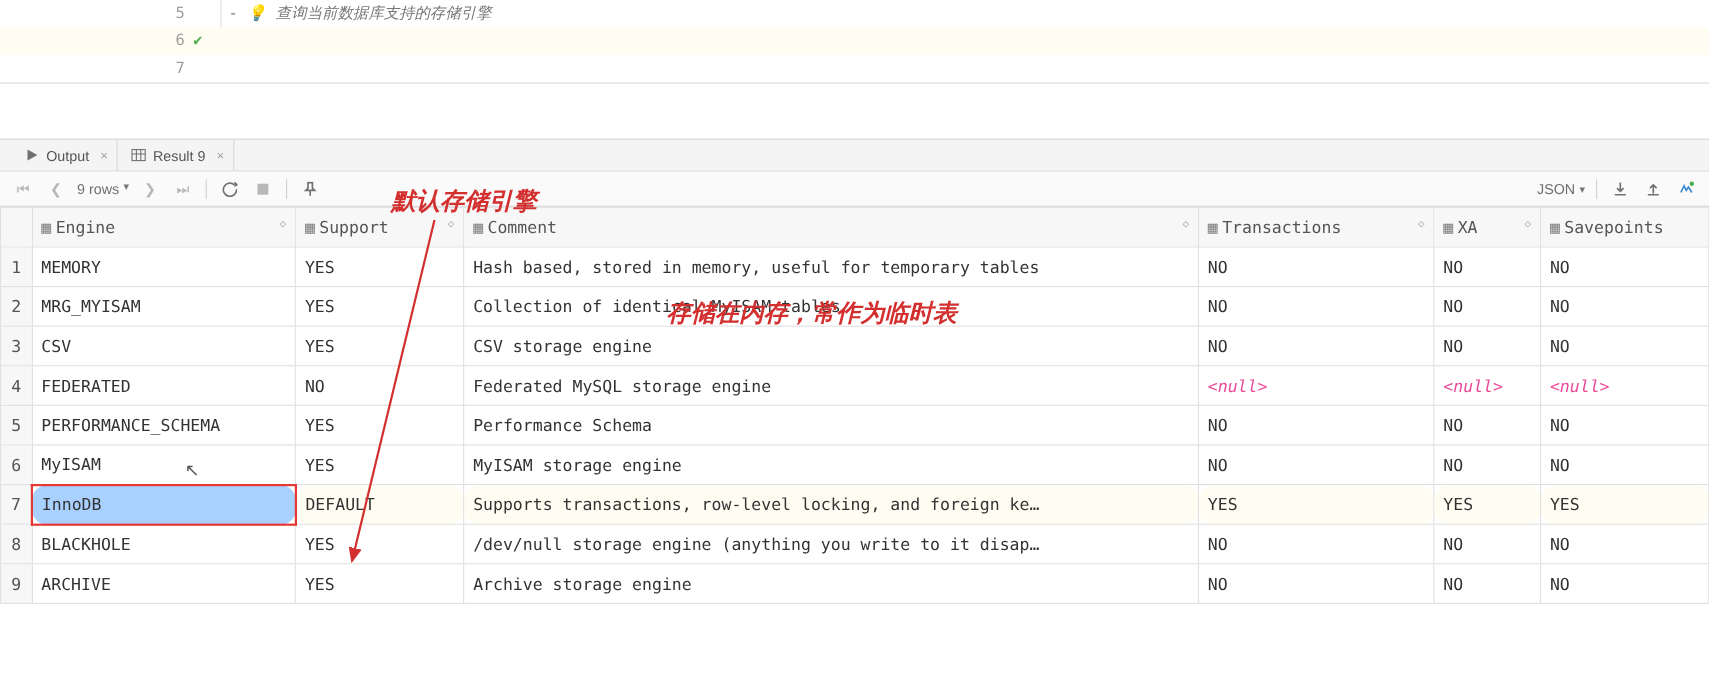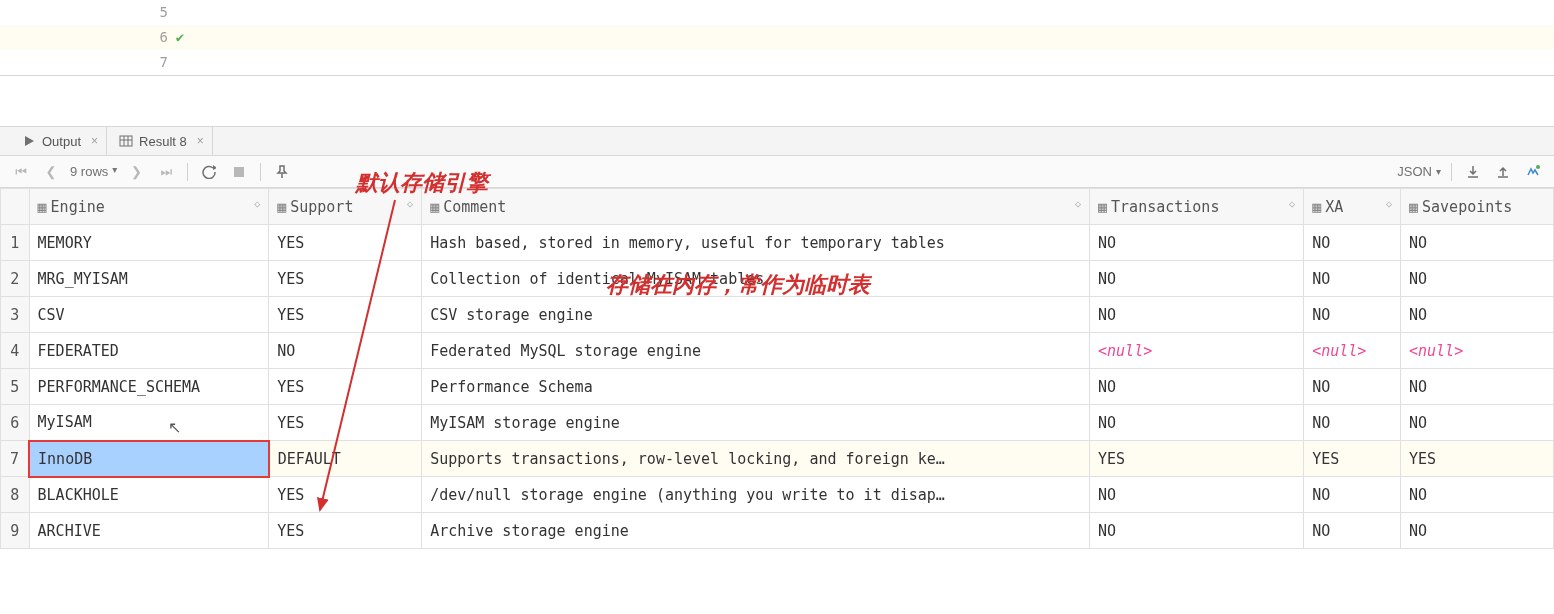--- a/index.html
+++ b/index.html
@@ -42,21 +42,21 @@
 
   
   .grid-wrap { flex:1; overflow:auto; font-size:15px; }
   table.grid { border-collapse: collapse; width: 100%; table-layout: fixed; }
   .grid th, .grid td { border:1px solid #e0e0e0; padding:6px 8px; text-align:left; white-space:nowrap; overflow:hidden; text-overflow:ellipsis; height:36px; }
   .grid th { background:#f7f7f7; font-weight:normal; color:#555; position:sticky; top:0;}
   .grid th .colicon { margin-right:4px; color:#8a8a8a; }
   .grid th .sort { float:right; color:#b0b0b0; font-size:10px; }
   .rownum { width:28px; text-align:center !important; background:#f7f7f7; color:#555;}
   .null { color:#ec4899; font-style:italic; }
-  tr.rowsel td:not(.rownum){ background:#fffdf2; }
+  tr.rowsel td:not(.rownum){ background:#fffdf2;border-radius:14px; }
   td.cellsel { background:#a9d1ff !important; border:2px solid #e53935 !important; }
 
   .col-engine { width:235px; }
   .col-support{ width:150px; }
   .col-comment{ width:655px; }
   .col-trans  { width:210px; }
   .col-xa     { width:95px; }
   .col-save   { width:150px; }
 
   
@@ -72,20 +72,27 @@
 </head>
 <body>
 
 <div class="root">
 
   <div class="editor">
     <div class="ed-line">
       <div class="gutter mono">
         <span class="ln">5</span>
         <span class="mk"></span>
+      </div>
+      <div class="code-col mono">
+        <span class="comment">
+          <span>-</span>
+          <span class="bulb">💡</span>
+          <span>查询当前数据库支持的存储引擎</span>
+        </span>
       </div>
     </div>
     <div class="ed-line line-active">
       <div class="gutter mono">
         <span class="ln">6</span>
         <span class="mk check">✔</span>
       </div>
     </div>
     <div class="ed-line">
       <div class="gutter mono">
@@ -106,21 +113,21 @@
       <span>Output</span>
       <span class="tab-x">×</span>
     </div>
     <div class="tab">
       <svg class="tico" width="14" height="14" viewBox="0 0 14 14">
           <rect x="1" y="2" width="12" height="10" fill="none" stroke="#707070"></rect>
           <line x1="1" y1="6" x2="13" y2="6" stroke="#707070"></line>
           <line x1="5" y1="2" x2="5" y2="12" stroke="#707070"></line>
           <line x1="9" y1="2" x2="9" y2="12" stroke="#707070"></line>
         </svg>
-      <span>Result 8</span>
+      <span>Result 9</span>
       <span class="tab-x">×</span>
     </div>
   </div>
 
   <div class="toolbar">
     <div class="left">
       <span class="tb-btn dis">⏮</span>
       <span class="tb-btn dis">❮</span>
       <span class="rowcount">
         <span>9 rows</span>

